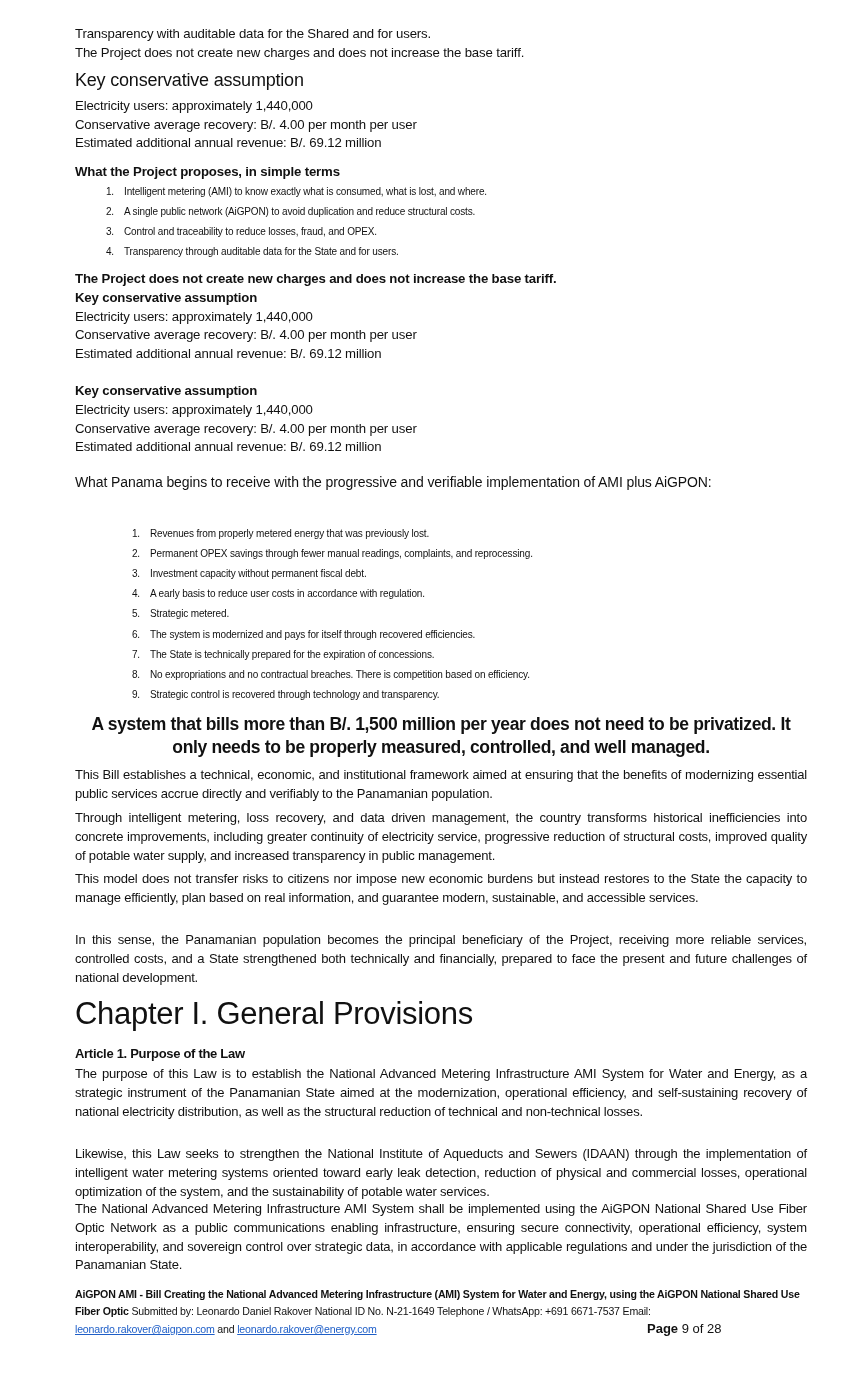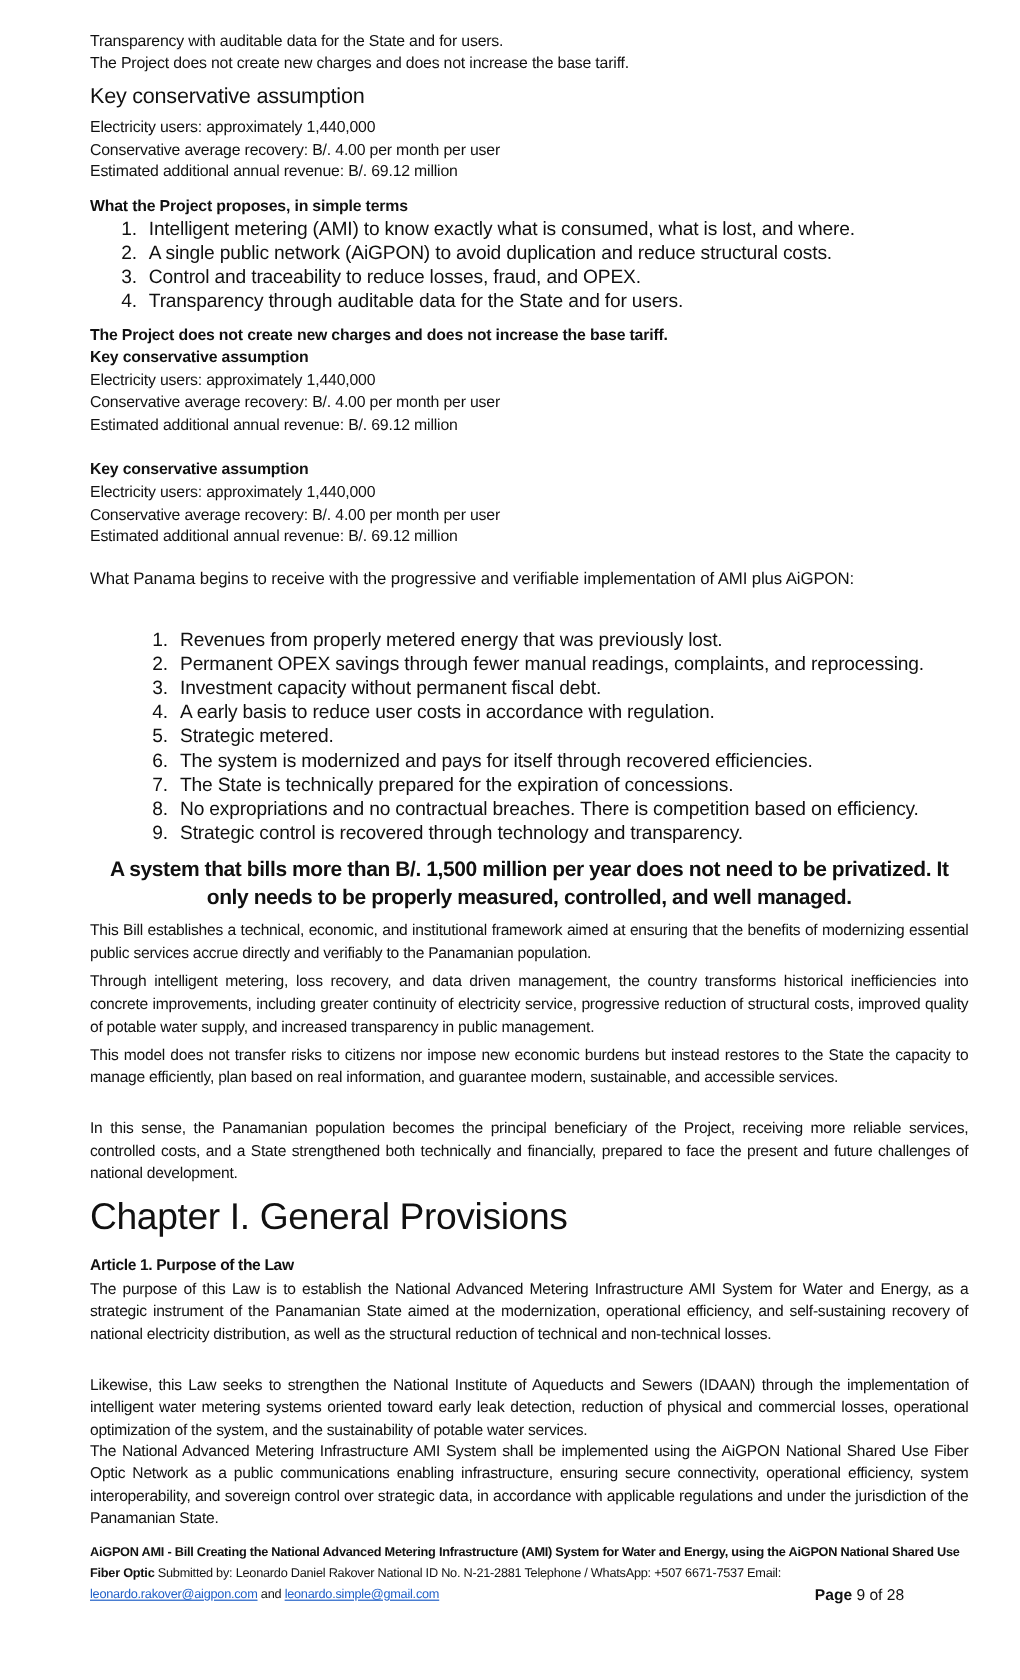--- a/index.html
+++ b/index.html
@@ -2,38 +2,38 @@
 <html><head>
 <meta charset="utf-8">
 <style>
   html, body { margin: 0; padding: 0; background: #ffffff; }
   body { width: 850px; height: 1400px; position: relative; overflow: hidden;
          font-family: "Liberation Sans", sans-serif; color: #111111; }
   .page { position: absolute; left: 75px; top: 0; width: 732px; }
   .ln { position: absolute; left: 0; font-size: 13.2px; line-height: 19px; white-space: nowrap; letter-spacing: -0.15px; }
   .b { font-weight: bold; text-align: center; }
   .h-mid { position: absolute; left: 0; font-size: 18px; line-height: 22px; white-space: nowrap; letter-spacing: -0.2px; }
-  .li { position: absolute; font-size: 16px; line-height: 19px; white-space: nowrap; letter-spacing: -0.15px; }
+  .li { position: absolute; font-size: 10px; line-height: 19px; white-space: nowrap; letter-spacing: -0.15px; }
   .li .num { display: inline-block; width: 25px; text-align: right; margin-right: 10px; }
   .h-big { position: absolute; left: 0; width: 732px; font-size: 14px; line-height: 23px; text-align: justify; letter-spacing: -0.1px; }
   .h-bold { position: absolute; left: 0; width: 732px; font-size: 17.5px; line-height: 23px; font-weight: bold; letter-spacing: -0.35px; text-align: center; }
   .para { position: absolute; left: 0; width: 732px; font-size: 13px; line-height: 18.8px; text-align: justify; letter-spacing: -0.2px; }
   .chapter { position: absolute; left: 0; font-size: 31px; line-height: 36px; white-space: nowrap; letter-spacing: -0.3px; }
   .article { position: absolute; left: 0; font-size: 13px; line-height: 20px; font-weight: bold; white-space: nowrap; letter-spacing: -0.3px; }
   .footer { position: absolute; left: 0; width: 732px; font-size: 10.6px; line-height: 17px; letter-spacing: -0.2px; }
   .footer .b { font-weight: bold; }
   .footer a { color: #1f5fc8; text-decoration: underline; }
-  .page-num { position: absolute; left: 604px; font-size: 13px; line-height: 17px; white-space: nowrap; }
+  .page-num { position: absolute; left: 572px; font-size: 13px; line-height: 17px; white-space: nowrap; }
 </style>
 </head>
 <body>
 
 <div class="page">
 
-  <div class="ln" style="top:24px">Transparency with auditable data for the State and for users.</div>
+  <div class="ln" style="top:24px">Transparency with auditable data for the Shared and for users.</div>
   <div class="ln" style="top:43px">The Project does not create new charges and does not increase the base tariff.</div>
 
   <div class="h-mid" style="top:69px">Key conservative assumption</div>
   <div class="ln" style="top:96px">Electricity users: approximately 1,440,000</div>
   <div class="ln" style="top:115px">Conservative average recovery: B/. 4.00 per month per user</div>
   <div class="ln" style="top:133px">Estimated additional annual revenue: B/. 69.12 million</div>
 
   <div class="ln b" style="top:162px">What the Project proposes, in simple terms</div>
   <div class="li" style="top:182px; left:14px">
     <span class="num">1.</span><span>Intelligent metering (AMI) to know exactly what is consumed, what is lost, and where.</span>
@@ -97,22 +97,22 @@
   <div class="para" style="top:931px">In this sense, the Panamanian population becomes the principal beneficiary of the Project, receiving more reliable services, controlled costs, and a State strengthened both technically and financially, prepared to face the present and future challenges of national development.</div>
 
   <div class="chapter" style="top:996px">Chapter I. General Provisions</div>
   <div class="article" style="top:1044px">Article 1. Purpose of the Law</div>
 
   <div class="para" style="top:1065px">The purpose of this Law is to establish the National Advanced Metering Infrastructure AMI System for Water and Energy, as a strategic instrument of the Panamanian State aimed at the modernization, operational efficiency, and self-sustaining recovery of national electricity distribution, as well as the structural reduction of technical and non-technical losses.</div>
   <div class="para" style="top:1145px">Likewise, this Law seeks to strengthen the National Institute of Aqueducts and Sewers (IDAAN) through the implementation of intelligent water metering systems oriented toward early leak detection, reduction of physical and commercial losses, operational optimization of the system, and the sustainability of potable water services.</div>
   <div class="para" style="top:1200px">The National Advanced Metering Infrastructure AMI System shall be implemented using the AiGPON National Shared Use Fiber Optic Network as a public communications enabling infrastructure, ensuring secure connectivity, operational efficiency, system interoperability, and sovereign control over strategic data, in accordance with applicable regulations and under the jurisdiction of the Panamanian State.</div>
 
   <div class="footer" style="top:1286px">
-    <span class="b">AiGPON AMI - Bill Creating the National Advanced Metering Infrastructure (AMI) System for Water and Energy, using the AiGPON National Shared Use Fiber Optic</span><span> Submitted by: Leonardo Daniel Rakover National ID No. N-21-2881 Telephone / WhatsApp: +507 6671-7537 Email:</span>
+    <span class="b">AiGPON AMI - Bill Creating the National Advanced Metering Infrastructure (AMI) System for Water and Energy, using the AiGPON National Shared Use Fiber Optic</span><span> Submitted by: Leonardo Daniel Rakover National ID No. N-21-1649 Telephone / WhatsApp: +691 6671-7537 Email:</span>
   </div>
   <div class="footer" style="top:1321px">
-    <a href="#">leonardo.rakover@aigpon.com</a><span> and </span><a href="#">leonardo.simple@gmail.com</a>
+    <a href="#">leonardo.rakover@aigpon.com</a><span> and </span><a href="#">leonardo.rakover@energy.com</a>
   </div>
   <div class="page-num" style="top:1320px">
     <span class="b" style="font-weight:bold">Page</span><span> 9 of 28</span>
   </div>
 
 </div>
 
 </body></html>

